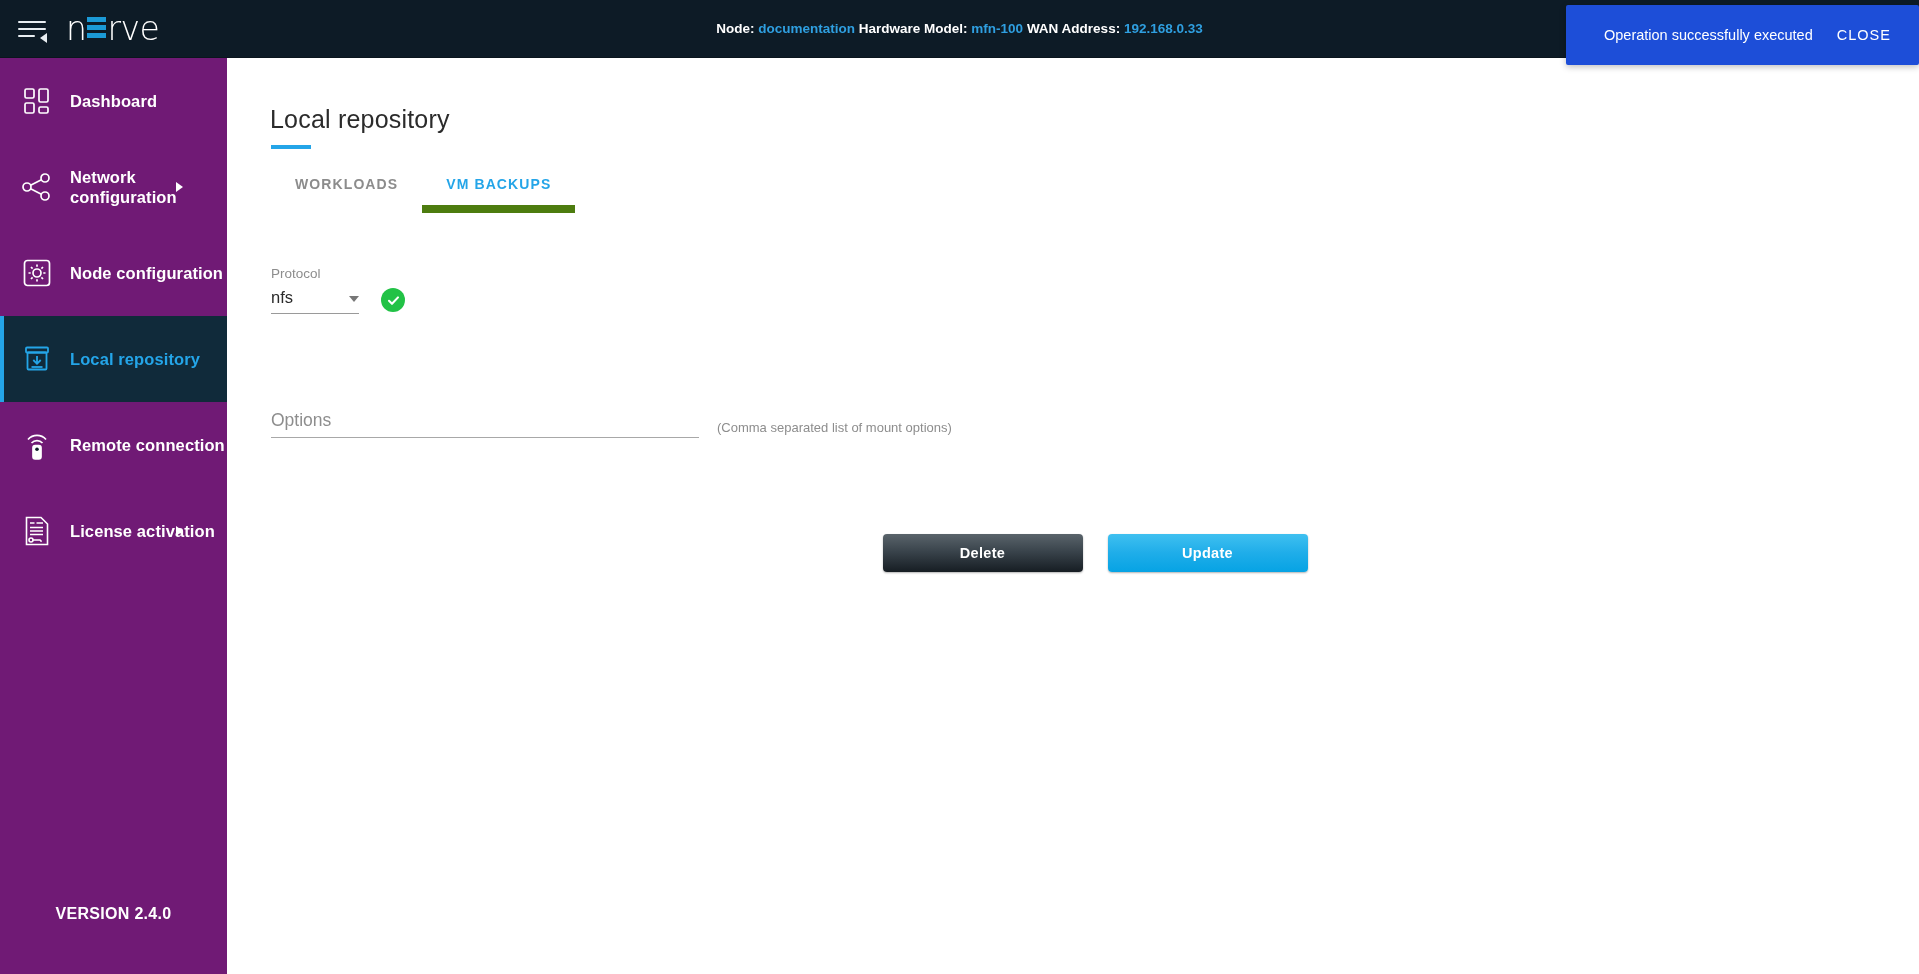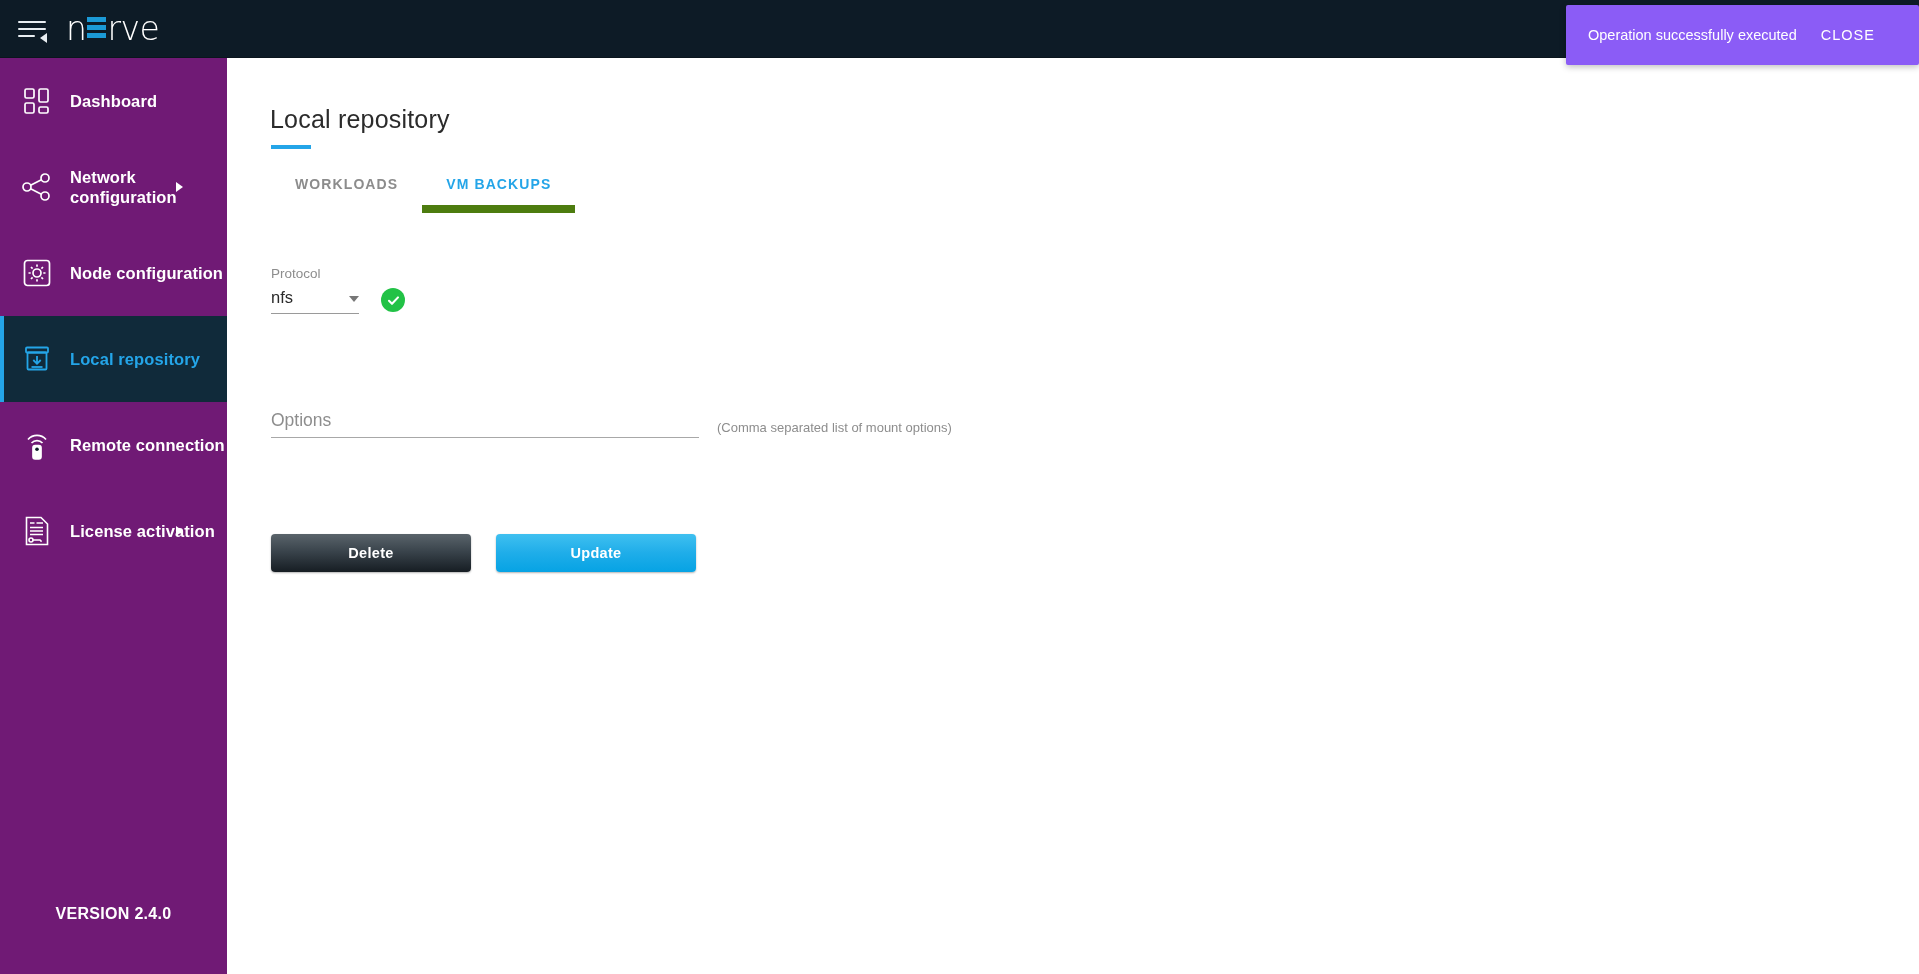--- a/index.html
+++ b/index.html
@@ -87,22 +87,22 @@
     margin-right: 26px; flex: none;
   }
   .logout {
     color: #2f9fe0; font-size: 14px; font-weight: bold; letter-spacing: .4px;
     cursor: pointer; margin-right: 40px; white-space: nowrap;
   }
 
   
   .toast {
     position: absolute; top: 5px; left: 1566px; width: 353px; height: 60px;
-    background: #8b5cf6; display: flex; align-items: center; z-index: 20;
-    box-shadow: 0 2px 6px rgba(0,0,0,.25); border-radius: 2px;
+    background: #1d4ed8; display: flex; align-items: center; z-index: 20;
+    box-shadow: 0 2px 6px rgba(0,0,0,.25); border-radius: 2px; padding-left: 16px;
   }
   .toast .msg { color: #ffffff; font-size: 14.5px; margin-left: 22px; white-space: nowrap; }
   .toast .close {
     color: #ffffff; font-size: 14.5px; font-weight: 500; letter-spacing: 1px;
     margin-left: 24px; cursor: pointer;
   }
 
   
   .sidebar {
     position: absolute; top: 58px; left: 0; width: 227px; height: 916px;
@@ -182,21 +182,21 @@
   }
   .ok-badge svg { display: block; }
 
   .options-row { display: flex; align-items: flex-end; margin-top: 96px; gap: 18px; }
   .options-input {
     width: 428px; border-bottom: 1px solid #a8a8a8; padding-bottom: 6px;
   }
   .options-input .ph { font-size: 17.5px; color: #8d8d8d; }
   .hint { font-size: 13px; color: #8d8d8d; padding-bottom: 3px; }
 
-  .buttons { display: flex; gap: 25px; margin-top: 96px; }
+  .buttons { display: flex; gap: 25px; margin-top: 96px; justify-content: center; }
   .btn {
     width: 200px; height: 38px; border-radius: 4px; border: none;
     color: #ffffff; font-size: 14.5px; font-weight: bold; letter-spacing: .3px;
     cursor: pointer; box-shadow: 0 1px 2px rgba(0,0,0,.3);
     font-family: "Liberation Sans", sans-serif;
   }
   .btn-delete { background: linear-gradient(180deg,#5a646b 0%,#3a444c 45%,#161d23 100%); }
   .btn-update { background: linear-gradient(180deg,#3fc0f0 0%,#1fade9 50%,#06a3e4 100%); }
 </style>
 </head>
@@ -215,20 +215,28 @@
     <div class="logo">
       <span class="txt">n</span>
       <span class="bars">
         <i></i>
           <i></i>
           <i></i>
       </span>
       <span class="txt">rve</span>
     </div>
 
+    <div class="node-info">
+      <span>Node:</span>
+      <span class="val">documentation</span>
+      <span>Hardware Model:</span>
+      <span class="val">mfn-100</span>
+      <span>WAN Address:</span>
+      <span class="val">192.168.0.33</span>
+    </div>
 
     <div class="top-right">
       <div class="lang">
         <span class="flag">
           <span class="d1"></span>
             <span class="d2"></span>
           <span class="dr1"></span>
             <span class="dr2"></span>
           <span class="cw-h"></span>
             <span class="cw-v"></span>

